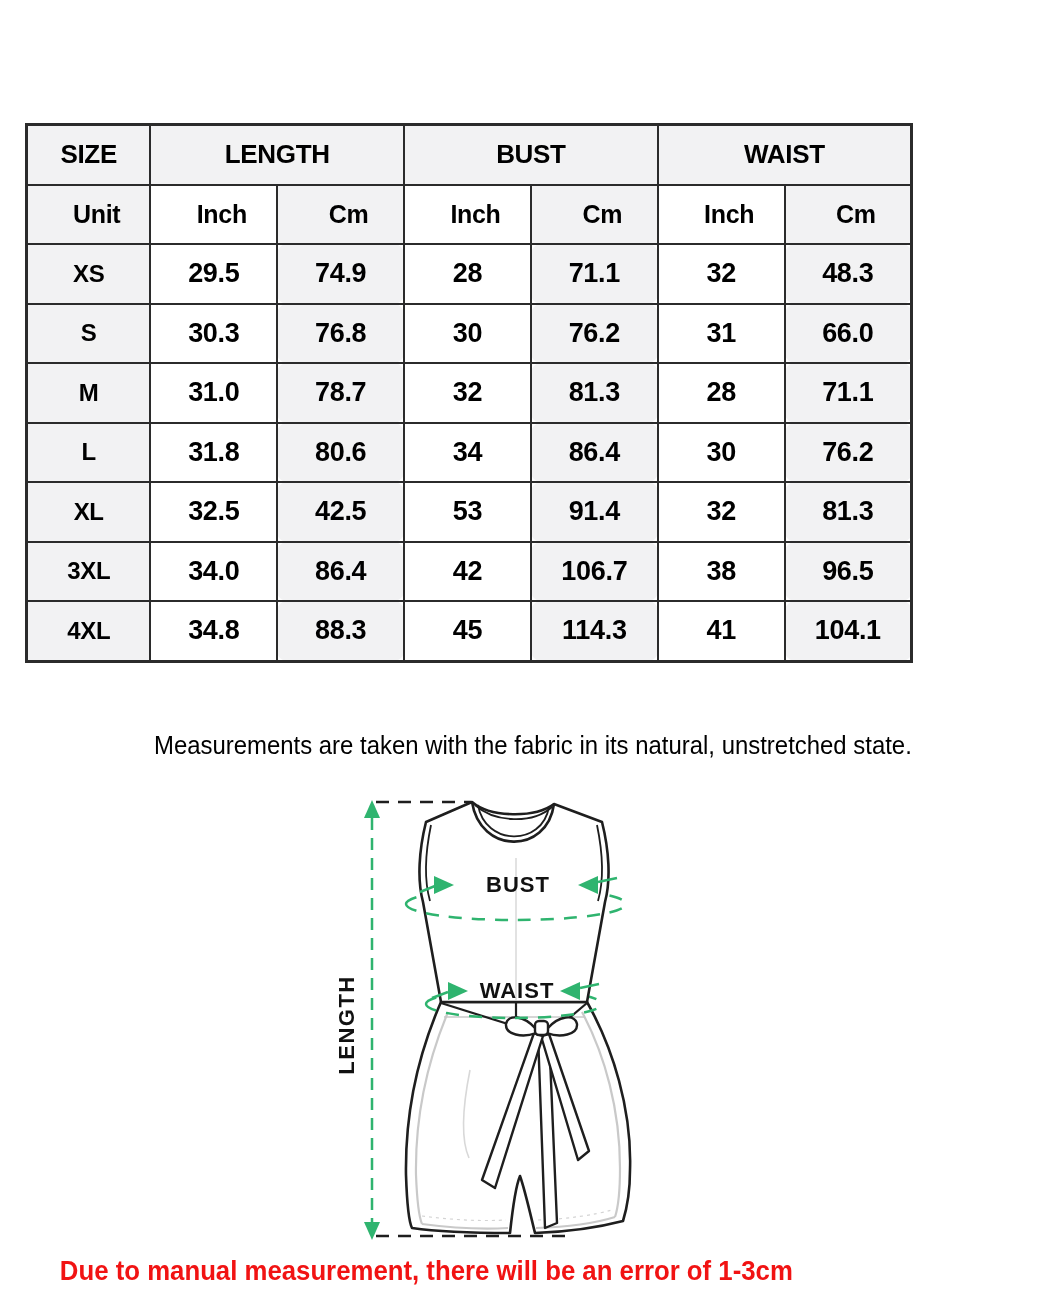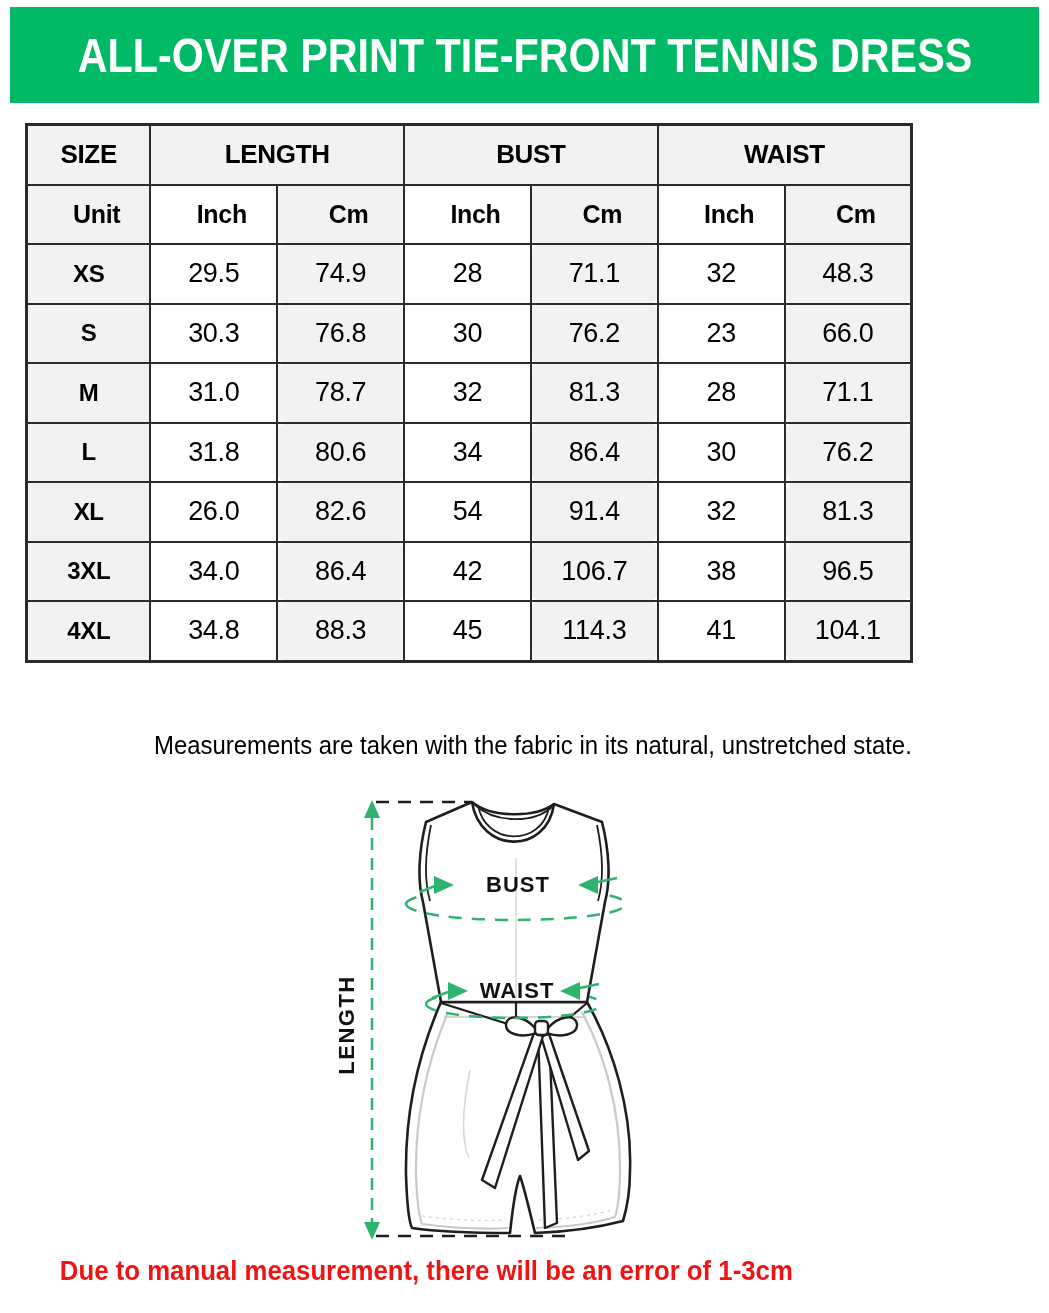--- a/index.html
+++ b/index.html
@@ -34,21 +34,21 @@
   table.size-chart col.c-size{width:14%;}
   table.size-chart td, table.size-chart th{
     border:2px solid var(--border);
     height:57.5px;text-align:center;vertical-align:middle;
     color:#000;background:#fff;padding:0;letter-spacing:-0.3px;
   }
   table.size-chart .shade{background:var(--shade);}
   table.size-chart th.group{font-size:26px;font-weight:bold;}
   table.size-chart th.unit{font-size:25px;font-weight:bold;padding-left:16px;}
   table.size-chart td.size-cell{font-size:24px;font-weight:bold;}
-  table.size-chart td.value-cell{font-size:27px;font-weight:normal;border-radius:10px;}
+  table.size-chart td.value-cell{font-size:27px;font-weight:bold;border-radius:10px;}
 
   
   .note-wrap{position:absolute;left:0;top:730px;width:1049px;text-align:center;padding-left:8px;}
   .note-wrap .note-text{
     display:inline-block;font-size:26px;color:#000;transform:scaleX(0.92);white-space:nowrap;
   }
 
   
   .diagram{position:absolute;left:320px;top:780px;width:420px;height:470px;}
 
@@ -57,23 +57,20 @@
   .disclaimer-wrap .disclaimer-text{
     display:inline-block;font-size:28px;font-weight:bold;color:var(--red);
     transform:scaleX(0.92);white-space:nowrap;
   }
 </style>
 </head>
 <body>
 
 <div class="page">
 
-  <div class="title-band">
-    <span class="title-text">ALL-OVER PRINT TIE-FRONT TENNIS DRESS</span>
-  </div>
 
   <table class="size-chart">
     <colgroup>
       <col class="c-size">
         <col>
         <col>
         <col>
         <col>
         <col>
         <col>
@@ -104,21 +101,21 @@
           <td class="value-cell shade">71.1</td>
           <td class="value-cell">32</td>
           <td class="value-cell shade">48.3</td>
         </tr>
         <tr>
           <td class="size-cell shade">S</td>
           <td class="value-cell">30.3</td>
           <td class="value-cell shade">76.8</td>
           <td class="value-cell">30</td>
           <td class="value-cell shade">76.2</td>
-          <td class="value-cell">23</td>
+          <td class="value-cell">31</td>
           <td class="value-cell shade">66.0</td>
         </tr>
         <tr>
           <td class="size-cell shade">M</td>
           <td class="value-cell">31.0</td>
           <td class="value-cell shade">78.7</td>
           <td class="value-cell">32</td>
           <td class="value-cell shade">81.3</td>
           <td class="value-cell">28</td>
           <td class="value-cell shade">71.1</td>
@@ -127,23 +124,23 @@
           <td class="size-cell shade">L</td>
           <td class="value-cell">31.8</td>
           <td class="value-cell shade">80.6</td>
           <td class="value-cell">34</td>
           <td class="value-cell shade">86.4</td>
           <td class="value-cell">30</td>
           <td class="value-cell shade">76.2</td>
         </tr>
         <tr>
           <td class="size-cell shade">XL</td>
-          <td class="value-cell">26.0</td>
-          <td class="value-cell shade">82.6</td>
-          <td class="value-cell">54</td>
+          <td class="value-cell">32.5</td>
+          <td class="value-cell shade">42.5</td>
+          <td class="value-cell">53</td>
           <td class="value-cell shade">91.4</td>
           <td class="value-cell">32</td>
           <td class="value-cell shade">81.3</td>
         </tr>
         <tr>
           <td class="size-cell shade">3XL</td>
           <td class="value-cell">34.0</td>
           <td class="value-cell shade">86.4</td>
           <td class="value-cell">42</td>
           <td class="value-cell shade">106.7</td>

